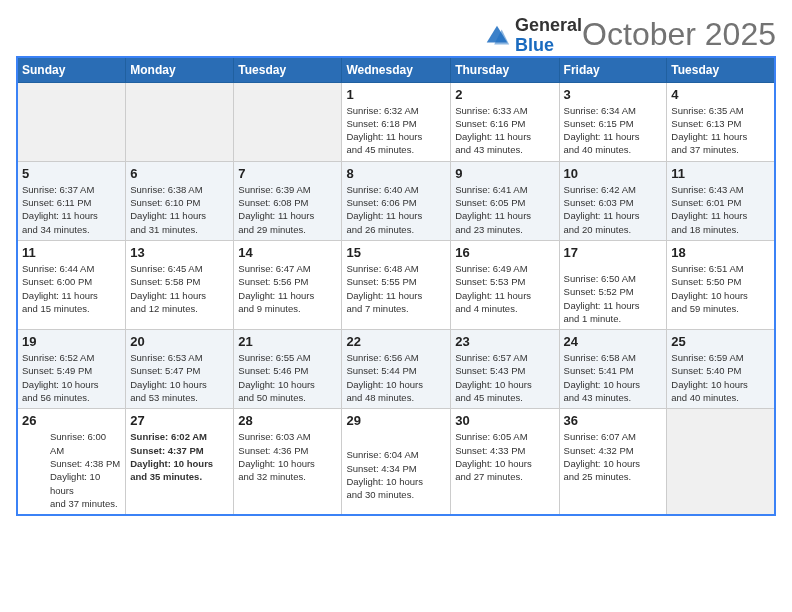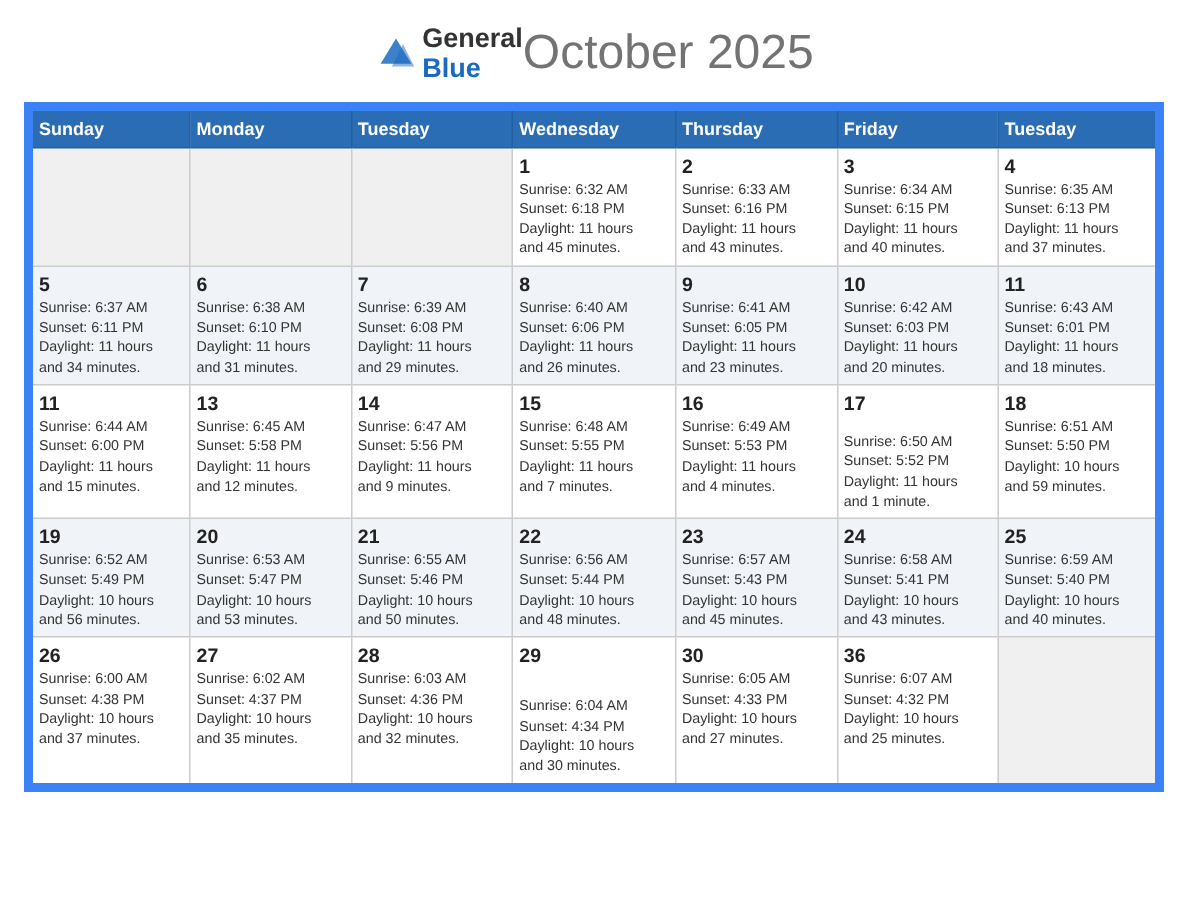--- a/index.html
+++ b/index.html
@@ -5,23 +5,22 @@
     * { box-sizing: border-box; margin: 0; padding: 0; }
     body {
       font-family: Arial, sans-serif;
       background: #fff;
       width: 792px;
       min-height: 612px;
       padding: 16px;
     }
     .header {
       display: flex;
-      justify-content: center;
+      justify-content: flex-end;
       align-items: flex-start;
-      margin-bottom: 12px;
     }
     .logo {
       display: flex;
       align-items: center;
       gap: 4px;
     }
     .logo-text {
       font-size: 18px;
       font-weight: bold;
       line-height: 1.1;
@@ -40,21 +39,21 @@
       font-weight: 300;
       color: #737373;
     }
     .location-title {
       font-size: 14px;
       color: #555;
     }
     .calendar {
       width: 100%;
       border-collapse: collapse;
-      border: 6px solid #3b82f6;
+      border: 2px solid #3b82f6;
     }
     .calendar th {
       background: #2a6db5;
       color: #fff;
       font-size: 12px;
       font-weight: bold;
       padding: 5px 4px;
       text-align: left;
       border: 1px solid #2060a0;
     }
@@ -300,28 +299,28 @@
           <div class="day-num">25</div>
           <div class="day-info" style="white-space: pre-line;">Sunrise: 6:59 AM
 Sunset: 5:40 PM
 Daylight: 10 hours
 and 40 minutes.</div>
         </td>
       </tr>
       <tr>
         <td>
           <div class="day-num">26</div>
-          <div class="day-info" style="white-space: pre-line;">Sunrise: 6:00 AM
+          <div class="day-info" style="white-space: pre-line; margin-left: 28px;">Sunrise: 6:00 AM
 Sunset: 4:38 PM
 Daylight: 10 hours
 and 37 minutes.</div>
         </td>
         <td>
           <div class="day-num">27</div>
-          <div class="day-info" style="white-space: pre-line;">Sunrise: 6:02 AM
+          <div class="day-info" style="white-space: pre-line; font-weight: bold;">Sunrise: 6:02 AM
 Sunset: 4:37 PM
 Daylight: 10 hours
 and 35 minutes.</div>
         </td>
         <td>
           <div class="day-num">28</div>
           <div class="day-info" style="white-space: pre-line;">Sunrise: 6:03 AM
 Sunset: 4:36 PM
 Daylight: 10 hours
 and 32 minutes.</div>

